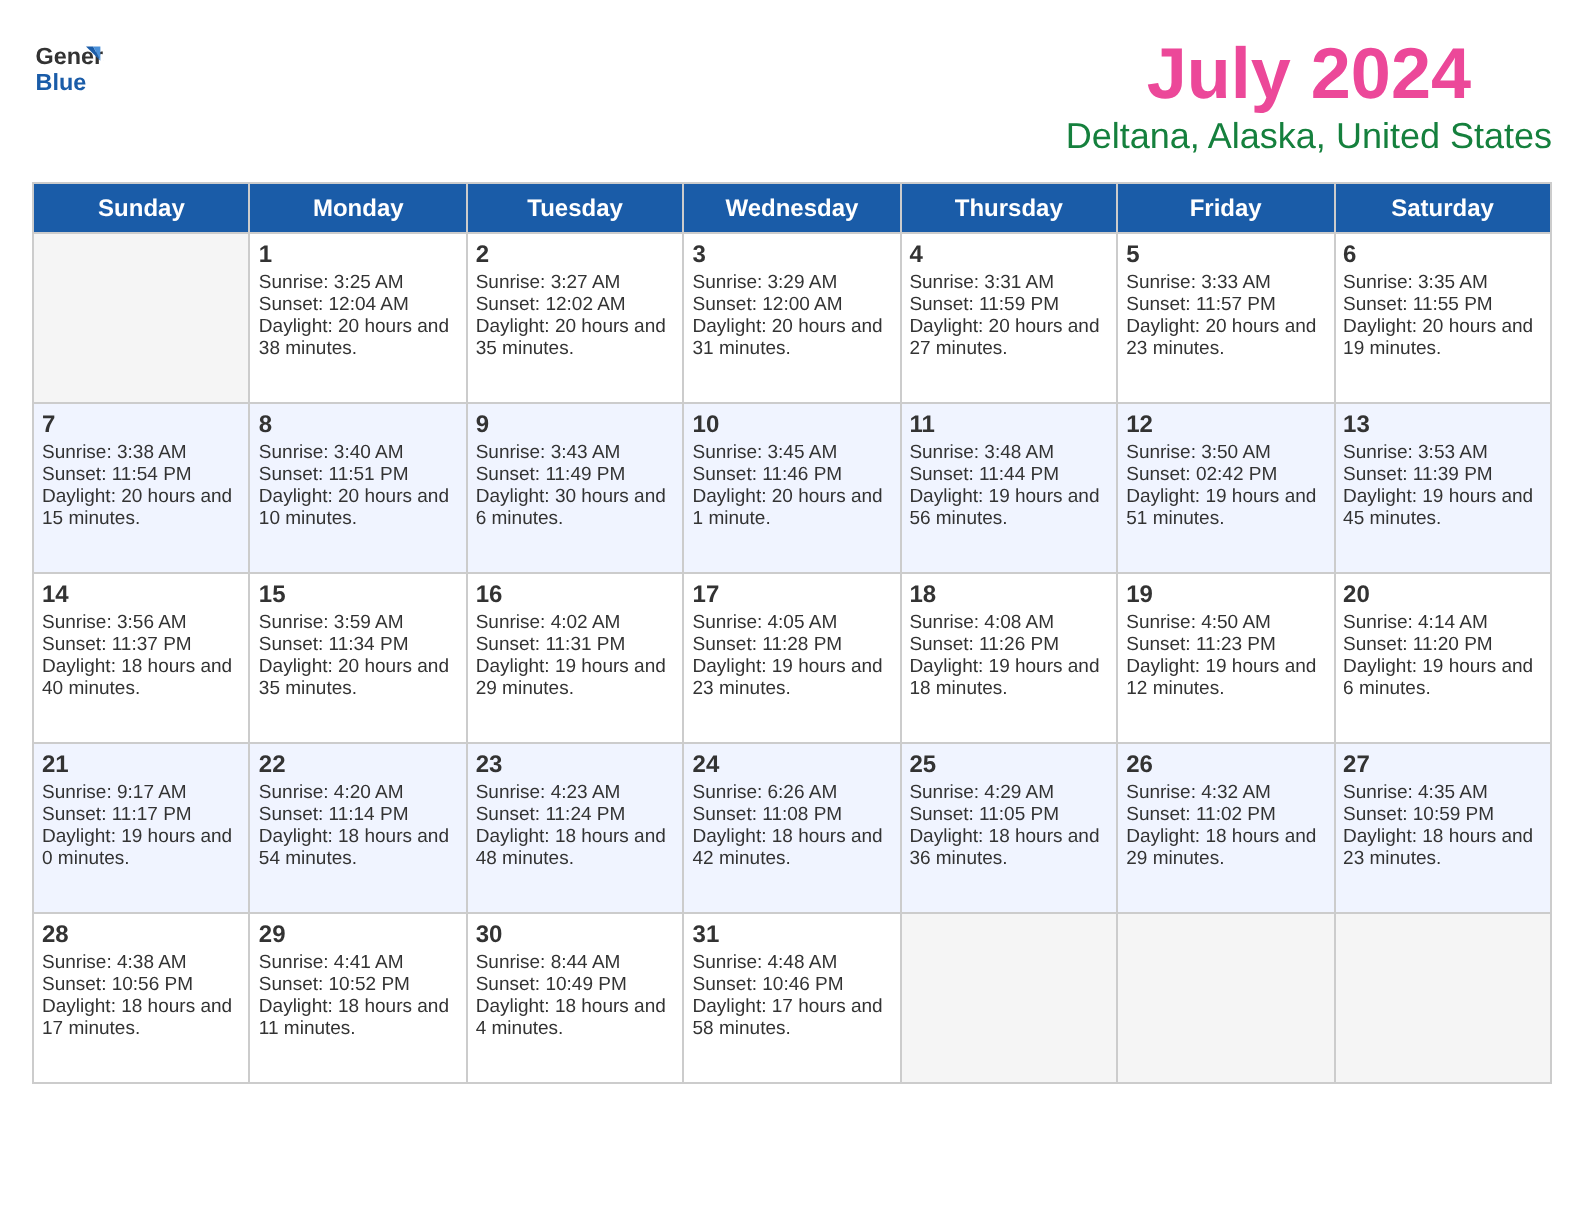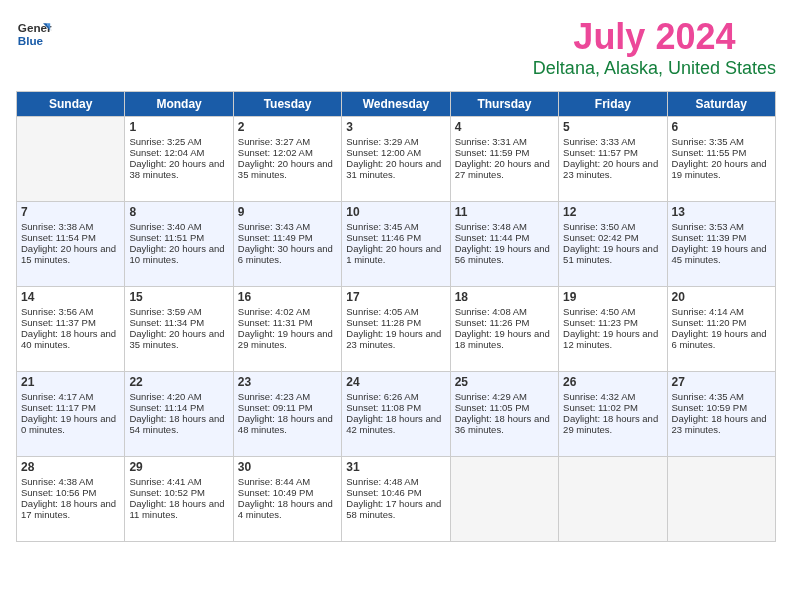--- a/index.html
+++ b/index.html
@@ -129,23 +129,23 @@
       <tr>
         <td><span class="day-number">14</span><span>Sunrise: 3:56 AM</span><br><span>Sunset: 11:37 PM</span><br><span>Daylight: 18 hours and 40 minutes.</span></td>
         <td><span class="day-number">15</span><span>Sunrise: 3:59 AM</span><br><span>Sunset: 11:34 PM</span><br><span>Daylight: 20 hours and 35 minutes.</span></td>
         <td><span class="day-number">16</span><span>Sunrise: 4:02 AM</span><br><span>Sunset: 11:31 PM</span><br><span>Daylight: 19 hours and 29 minutes.</span></td>
         <td><span class="day-number">17</span><span>Sunrise: 4:05 AM</span><br><span>Sunset: 11:28 PM</span><br><span>Daylight: 19 hours and 23 minutes.</span></td>
         <td><span class="day-number">18</span><span>Sunrise: 4:08 AM</span><br><span>Sunset: 11:26 PM</span><br><span>Daylight: 19 hours and 18 minutes.</span></td>
         <td><span class="day-number">19</span><span>Sunrise: 4:50 AM</span><br><span>Sunset: 11:23 PM</span><br><span>Daylight: 19 hours and 12 minutes.</span></td>
         <td><span class="day-number">20</span><span>Sunrise: 4:14 AM</span><br><span>Sunset: 11:20 PM</span><br><span>Daylight: 19 hours and 6 minutes.</span></td>
       </tr>
       <tr>
-        <td><span class="day-number">21</span><span>Sunrise: 4:17 AM</span><br><span>Sunset: 11:17 PM</span><br><span>Daylight: 19 hours and 0 minutes.</span></td>
+        <td><span class="day-number">21</span><span>Sunrise: 9:17 AM</span><br><span>Sunset: 11:17 PM</span><br><span>Daylight: 19 hours and 0 minutes.</span></td>
         <td><span class="day-number">22</span><span>Sunrise: 4:20 AM</span><br><span>Sunset: 11:14 PM</span><br><span>Daylight: 18 hours and 54 minutes.</span></td>
-        <td><span class="day-number">23</span><span>Sunrise: 4:23 AM</span><br><span>Sunset: 09:11 PM</span><br><span>Daylight: 18 hours and 48 minutes.</span></td>
+        <td><span class="day-number">23</span><span>Sunrise: 4:23 AM</span><br><span>Sunset: 11:24 PM</span><br><span>Daylight: 18 hours and 48 minutes.</span></td>
         <td><span class="day-number">24</span><span>Sunrise: 6:26 AM</span><br><span>Sunset: 11:08 PM</span><br><span>Daylight: 18 hours and 42 minutes.</span></td>
         <td><span class="day-number">25</span><span>Sunrise: 4:29 AM</span><br><span>Sunset: 11:05 PM</span><br><span>Daylight: 18 hours and 36 minutes.</span></td>
         <td><span class="day-number">26</span><span>Sunrise: 4:32 AM</span><br><span>Sunset: 11:02 PM</span><br><span>Daylight: 18 hours and 29 minutes.</span></td>
         <td><span class="day-number">27</span><span>Sunrise: 4:35 AM</span><br><span>Sunset: 10:59 PM</span><br><span>Daylight: 18 hours and 23 minutes.</span></td>
       </tr>
       <tr>
         <td><span class="day-number">28</span><span>Sunrise: 4:38 AM</span><br><span>Sunset: 10:56 PM</span><br><span>Daylight: 18 hours and 17 minutes.</span></td>
         <td><span class="day-number">29</span><span>Sunrise: 4:41 AM</span><br><span>Sunset: 10:52 PM</span><br><span>Daylight: 18 hours and 11 minutes.</span></td>
         <td><span class="day-number">30</span><span>Sunrise: 8:44 AM</span><br><span>Sunset: 10:49 PM</span><br><span>Daylight: 18 hours and 4 minutes.</span></td>
         <td><span class="day-number">31</span><span>Sunrise: 4:48 AM</span><br><span>Sunset: 10:46 PM</span><br><span>Daylight: 17 hours and 58 minutes.</span></td>

